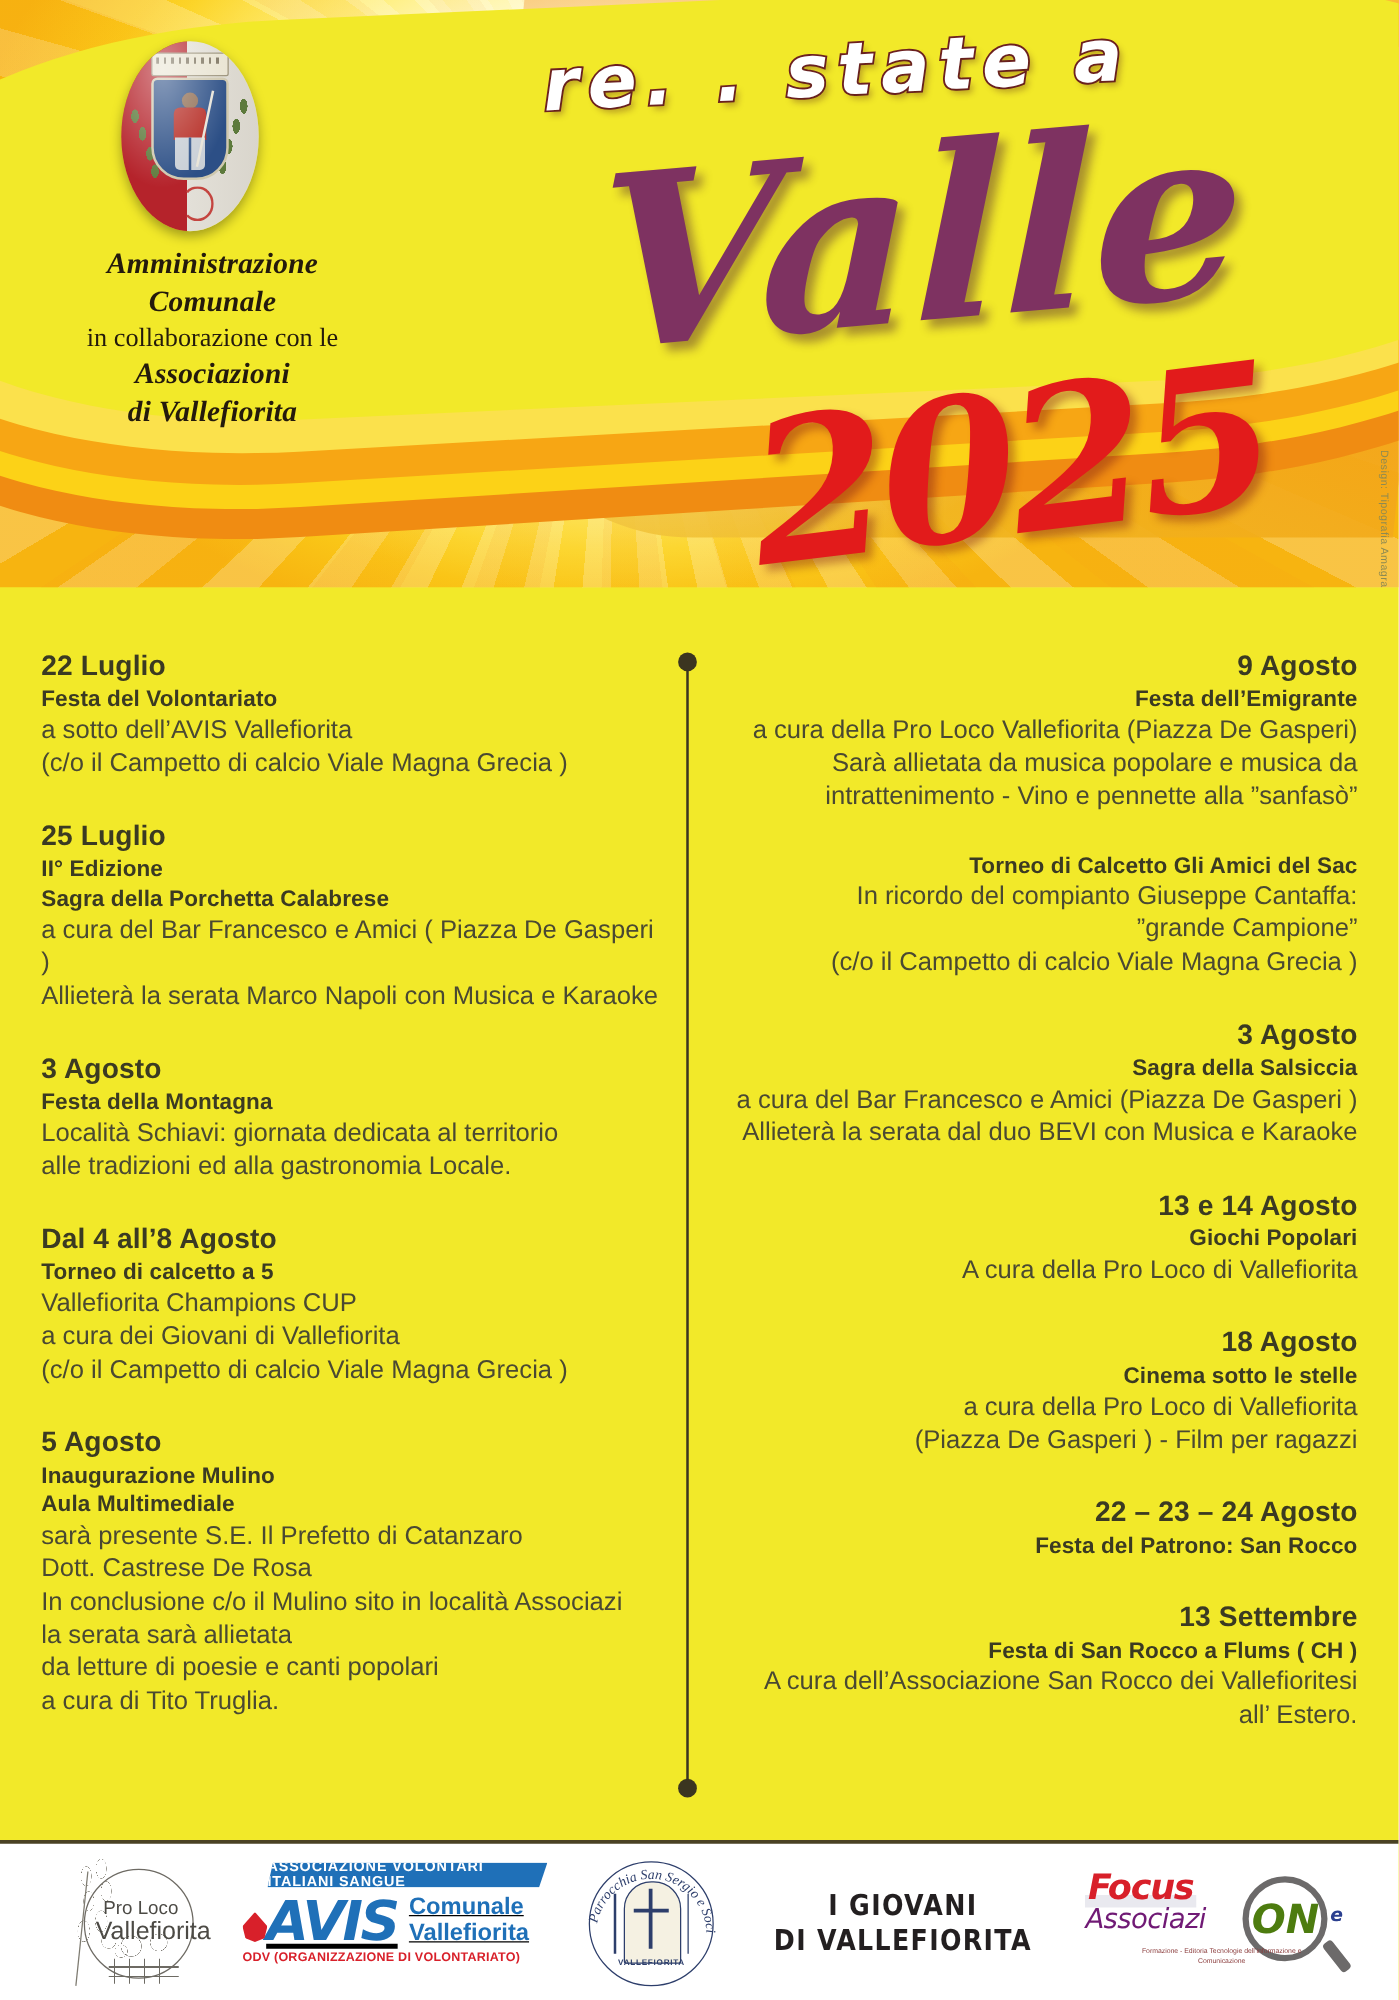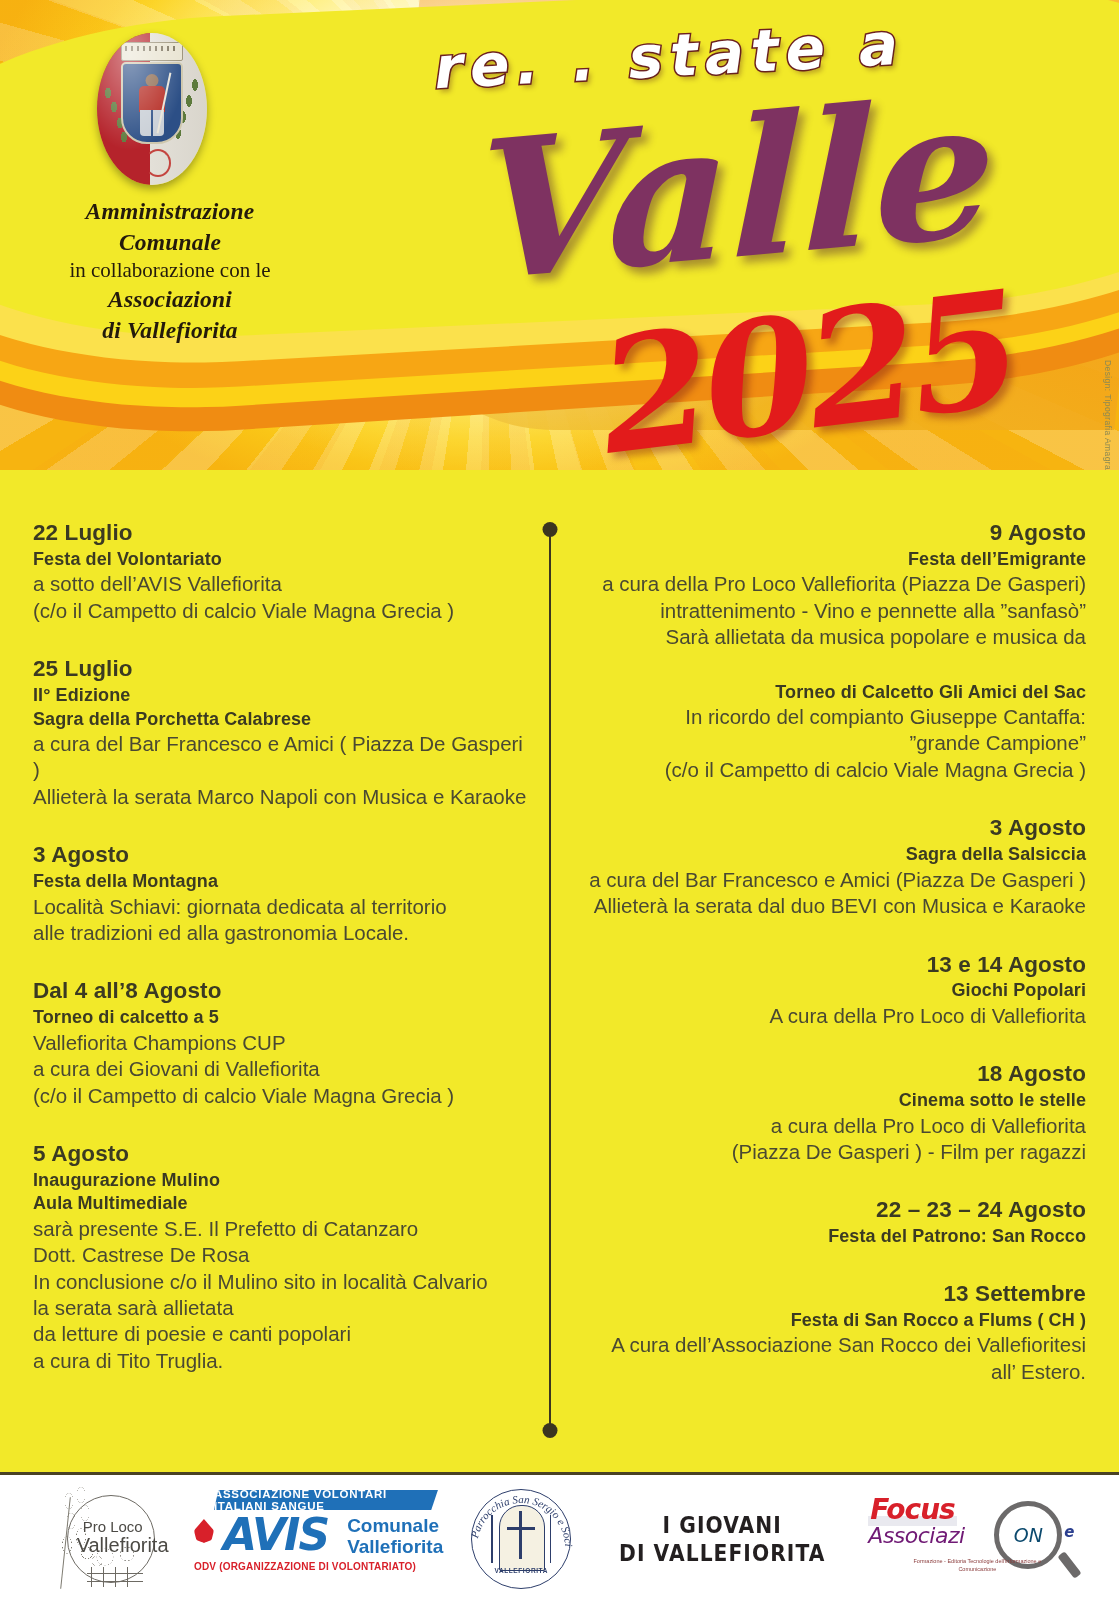--- a/index.html
+++ b/index.html
@@ -334,21 +334,21 @@
     background: #1f70b8;
     display: flex; align-items: center; justify-content: center;
     color: #fff;
     font-size: 11.5px;
     font-weight: 700;
     letter-spacing: .7px;
     clip-path: polygon(2% 0, 100% 0, 97% 100%, 0 100%);
     margin-left: 26px;
   }
   .logo-avis .mid {
-    display: flex; align-items: flex-start; gap: 19px; margin-top: 5px; margin-left: 4px;
+    display: flex; align-items: flex-end; gap: 9px; margin-top: 5px; margin-left: 4px; text-decoration: underline;
   }
   .logo-avis .drop {
     position: relative; width: 24px; height: 32px; flex: none;
   }
   .logo-avis .drop::after {
     content: "";
     position: absolute; left: 2px; top: 4px;
     width: 20px; height: 24px;
     background: #d8202a;
     border-radius: 50% 50% 50% 50% / 62% 62% 40% 40%;
@@ -438,21 +438,21 @@
   }
   .logo-focus .glassring {
     position: absolute; right: 16px; top: 8px;
     width: 58px; height: 58px; border-radius: 50%;
     border: 5px solid #6c6a6a;
     background: #fff;
     display: flex; align-items: center; justify-content: center;
   }
   .logo-focus .glassring span {
     font-family: "DejaVu Sans", sans-serif;
-    font-weight: 400; font-size: 19px; color: #0c4a6e; font-style: italic;
+    font-weight: 700; font-size: 32px; color: #4d7c0f; font-style: italic;
   }
   .logo-focus .handle {
     position: absolute; right: 4px; top: 58px;
     width: 9px; height: 28px; background: #6c6a6a;
     transform: rotate(-38deg); border-radius: 3px;
   }
   .logo-focus .e {
     position: absolute; right: 4px; top: 30px;
     font-family: "DejaVu Sans", sans-serif;
     font-weight: 700; font-size: 15px; color: #2b3f8f; font-style: italic;
@@ -542,33 +542,33 @@
           <div class="desc">Vallefiorita Champions CUP</div>
           <div class="desc">a cura dei Giovani di Vallefiorita</div>
           <div class="desc">(c/o il Campetto di calcio Viale Magna Grecia )</div>
         </div>
         <div class="ev">
           <div class="date">5 Agosto</div>
           <div class="name">Inaugurazione Mulino</div>
           <div class="name">Aula Multimediale</div>
           <div class="desc">sarà presente S.E. Il Prefetto di Catanzaro</div>
           <div class="desc">Dott. Castrese De Rosa</div>
-          <div class="desc">In conclusione c/o il Mulino sito in località Calvario</div>
+          <div class="desc">In conclusione c/o il Mulino sito in località Associazi</div>
           <div class="desc">la serata sarà allietata</div>
           <div class="desc">da letture di poesie e canti popolari</div>
           <div class="desc">a cura di Tito Truglia.</div>
         </div>
       </div>
     <div class="col col-right" id="col-right">
         <div class="ev">
           <div class="date">9 Agosto</div>
           <div class="name">Festa dell’Emigrante</div>
           <div class="desc">a cura della Pro Loco Vallefiorita (Piazza De Gasperi)</div>
+          <div class="desc">Sarà allietata da musica popolare e musica da</div>
           <div class="desc">intrattenimento - Vino e pennette alla ”sanfasò”</div>
-          <div class="desc">Sarà allietata da musica popolare e musica da</div>
         </div>
         <div class="ev">
           <div class="name">Torneo di Calcetto Gli Amici del Sac</div>
           <div class="desc">In ricordo del compianto Giuseppe Cantaffa:</div>
           <div class="desc">”grande Campione”</div>
           <div class="desc">(c/o il Campetto di calcio Viale Magna Grecia )</div>
         </div>
         <div class="ev">
           <div class="date">3 Agosto</div>
           <div class="name">Sagra della Salsiccia</div>

